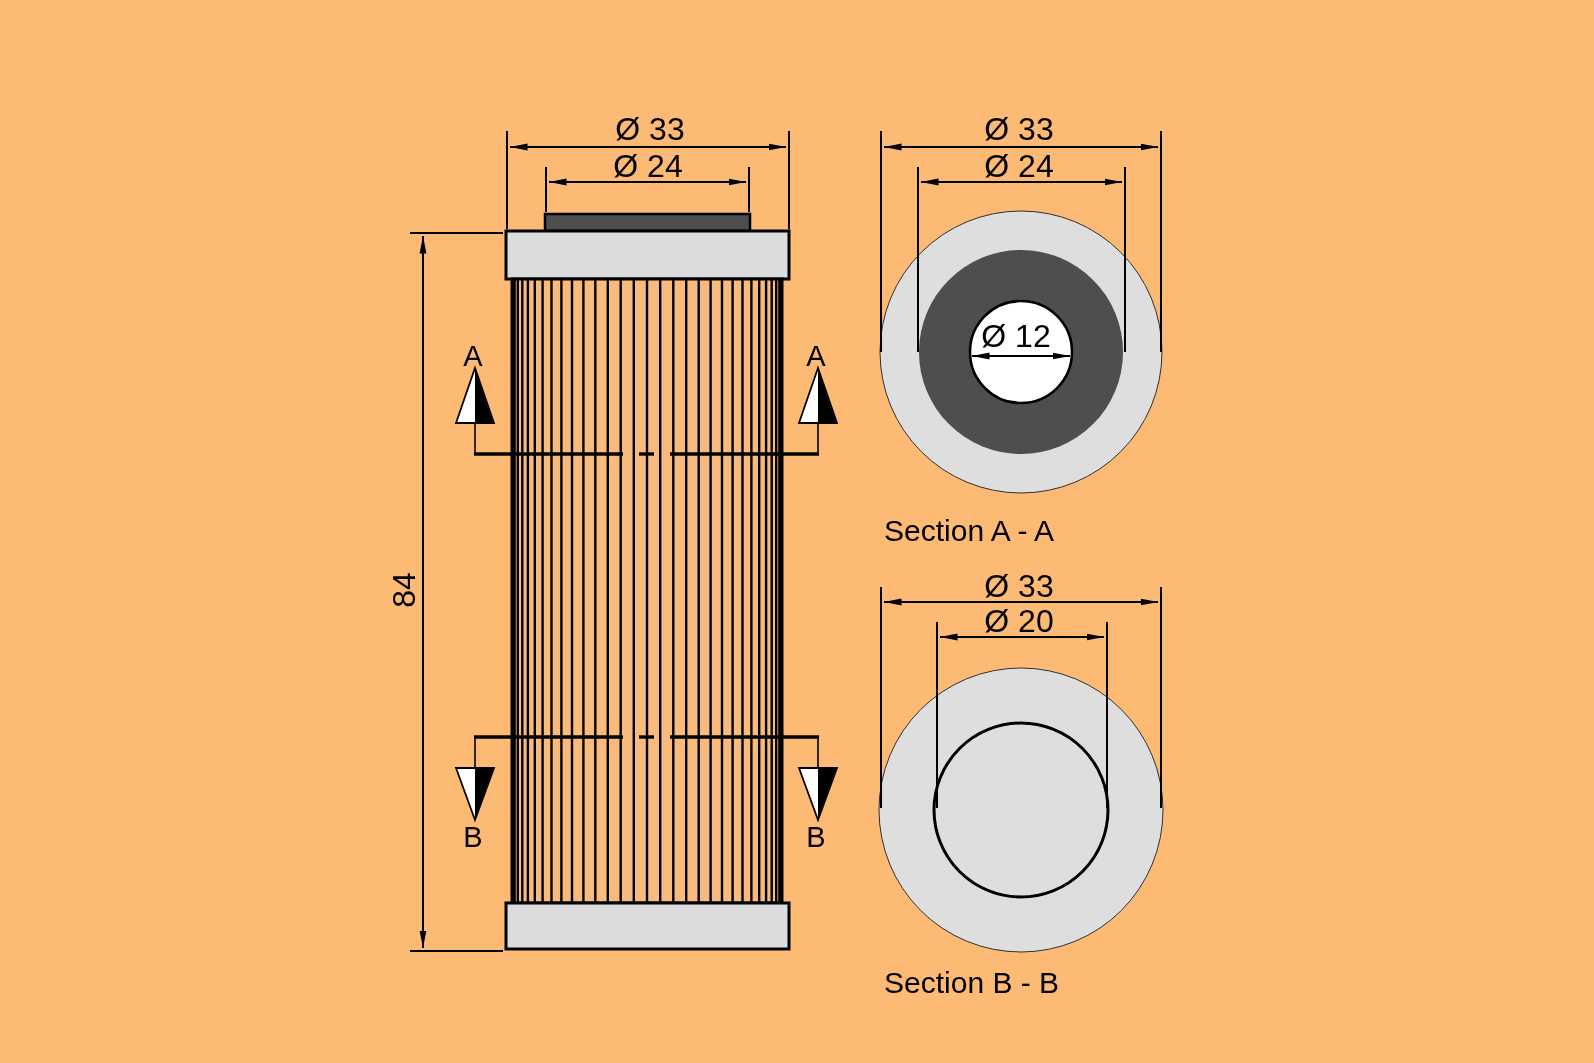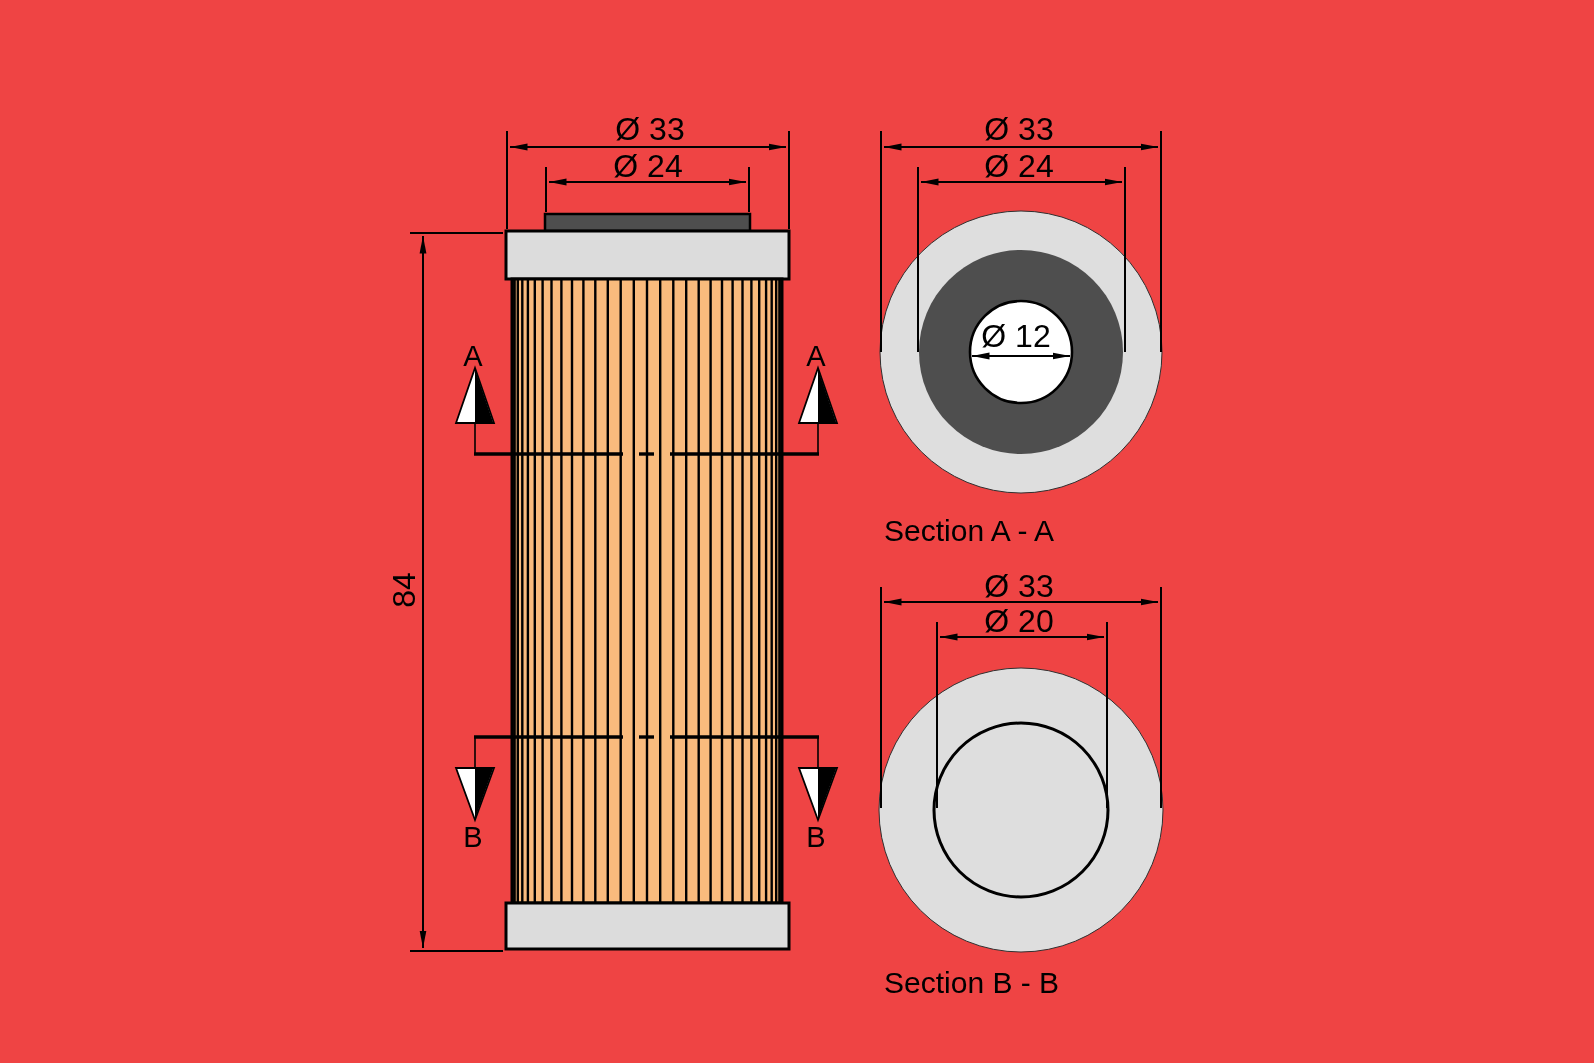--- a/index.html
+++ b/index.html
@@ -1,16 +1,16 @@
 <!DOCTYPE html>
 <html><head>
 <meta charset="utf-8">
 <style>
   html,body{margin:0;padding:0;background:#ffffff;}
-  .canvas{position:relative;width:1594px;height:1063px;background:#ef4444;overflow:hidden;}
+  .canvas{position:relative;width:1594px;height:1063px;background:#fdba74;overflow:hidden;}
   svg{display:block;}
   .dim-text{font-family:"Liberation Sans",sans-serif;font-size:32px;fill:#000;}
   .title-text{font-family:"Liberation Sans",sans-serif;font-size:30px;fill:#000;}
   .cut-letter{font-family:"Liberation Sans",sans-serif;font-size:29px;fill:#000;}
   .thin{stroke:#000;stroke-width:2;fill:none;}
   .dimline{stroke:#000;stroke-width:2;fill:none;}
   .cutline{stroke:#000;stroke-width:3.4;fill:none;}
   .stem{stroke:#000;stroke-width:1.6;fill:none;}
   .tri-outline{fill:#ffffff;stroke:#000;stroke-width:1.8;}
   .tri-half{fill:#000;stroke:none;}

